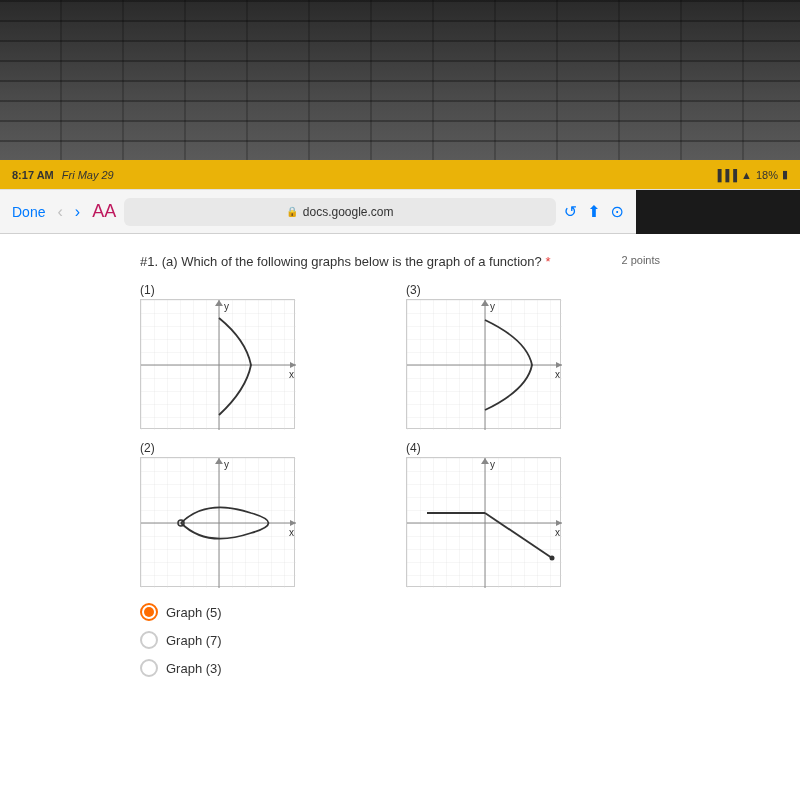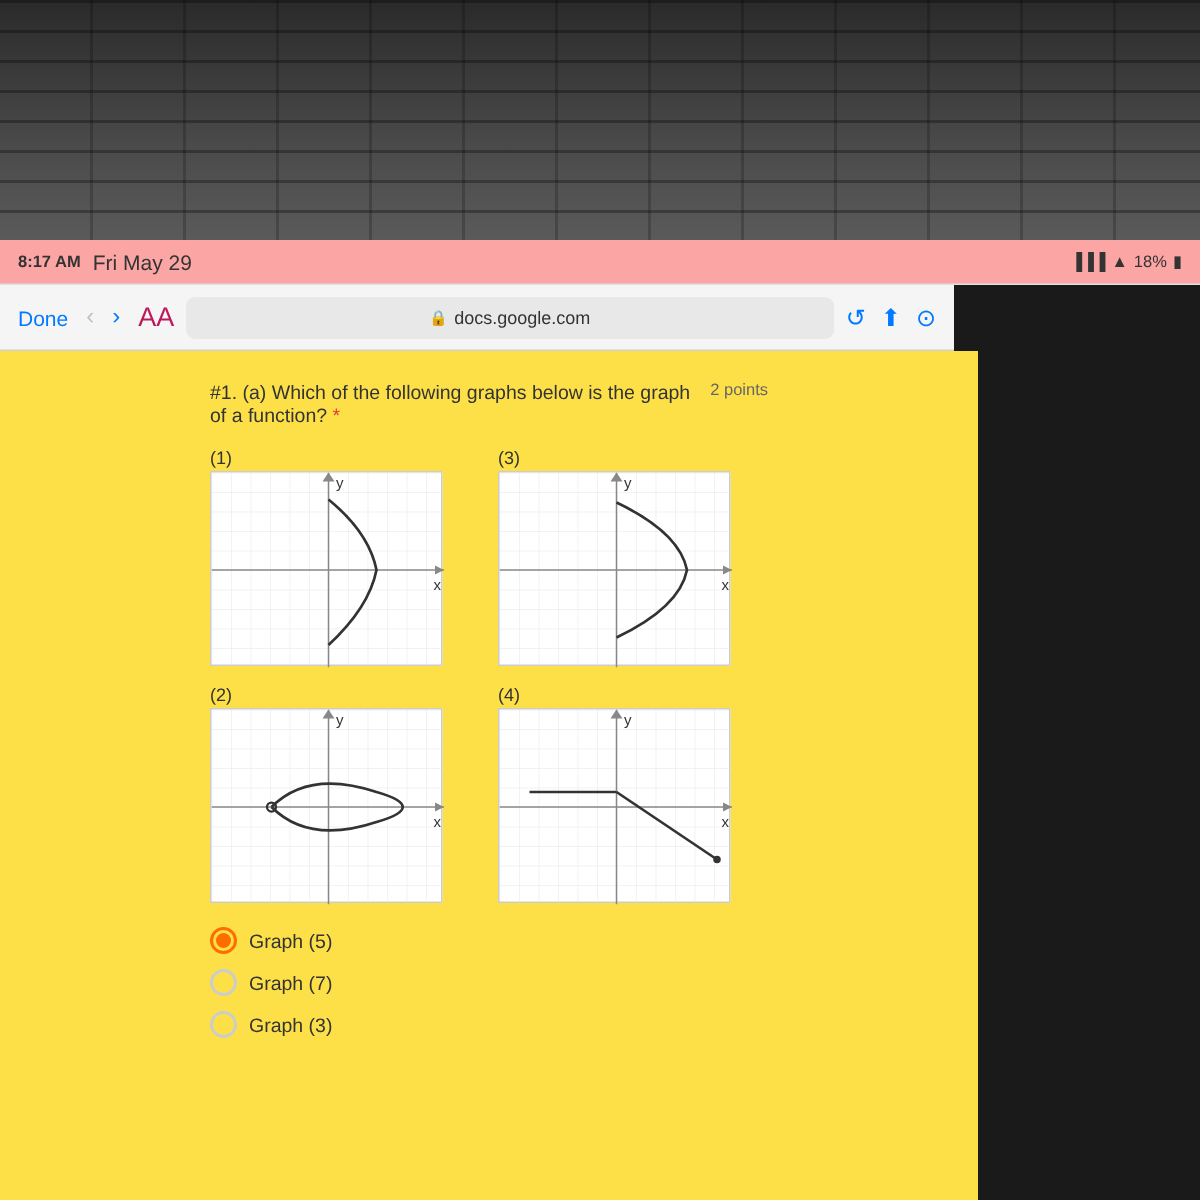--- a/index.html
+++ b/index.html
@@ -35,33 +35,33 @@
         transparent 60px,
         rgba(0,0,0,0.2) 60px,
         rgba(0,0,0,0.2) 62px
       );
     }
 
     
     .status-bar {
       width: 800px;
       height: 30px;
-      background: #fca5a5;
+      background: #eab308;
       display: flex;
       align-items: center;
       justify-content: space-between;
       padding: 0 12px;
       font-size: 11px;
       color: #333;
       border-bottom: 1px solid #e0e0e0;
       position: relative;
       z-index: 10;
     }
     .status-time { font-weight: 600; font-size: 11px; }
-    .status-date { font-size: 14px; }
+    .status-date { font-size: 11px; font-style: italic; }
     .status-right { display: flex; align-items: center; gap: 4px; font-size: 11px; }
 
     
     .browser-toolbar {
       width: 636px;
       height: 44px;
       background: #f5f5f5;
       display: flex;
       align-items: center;
       padding: 0 12px;
@@ -111,23 +111,23 @@
     .toolbar-icon {
       color: #007AFF;
       font-size: 16px;
       background: none;
       border: none;
       cursor: pointer;
     }
 
     
     .content-area {
-      width: 652px;
+      width: 800px;
       height: calc(800px - 160px - 30px - 44px);
-      background: #fde047;
+      background: #ffffff;
       overflow-y: auto;
       padding: 20px 140px 20px 140px;
     }
 
     .question-header {
       display: flex;
       align-items: flex-start;
       justify-content: space-between;
       margin-bottom: 14px;
     }

